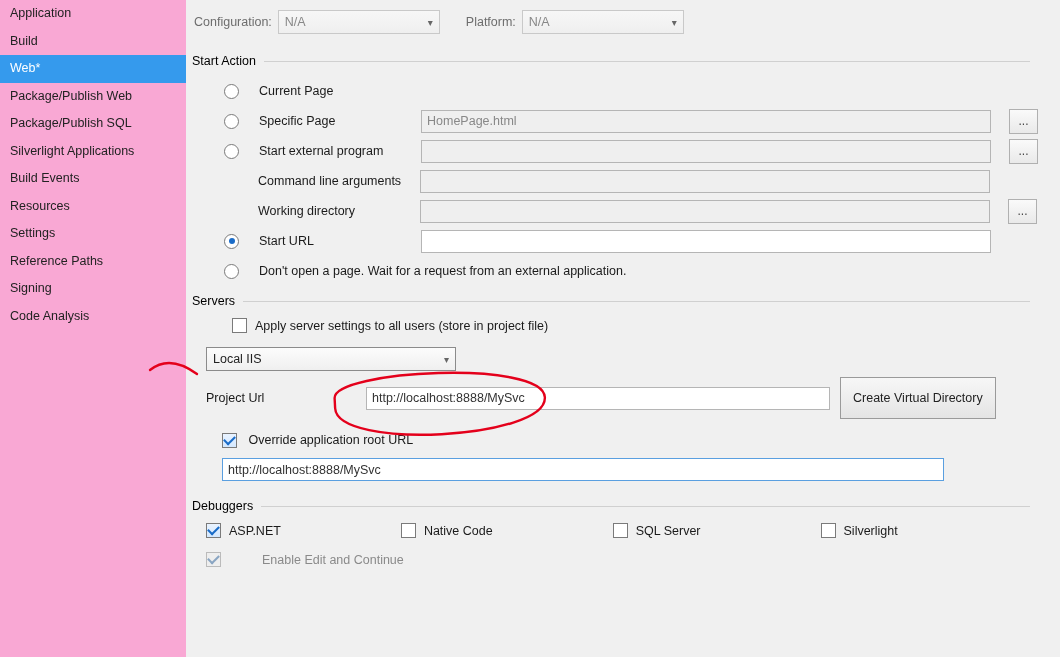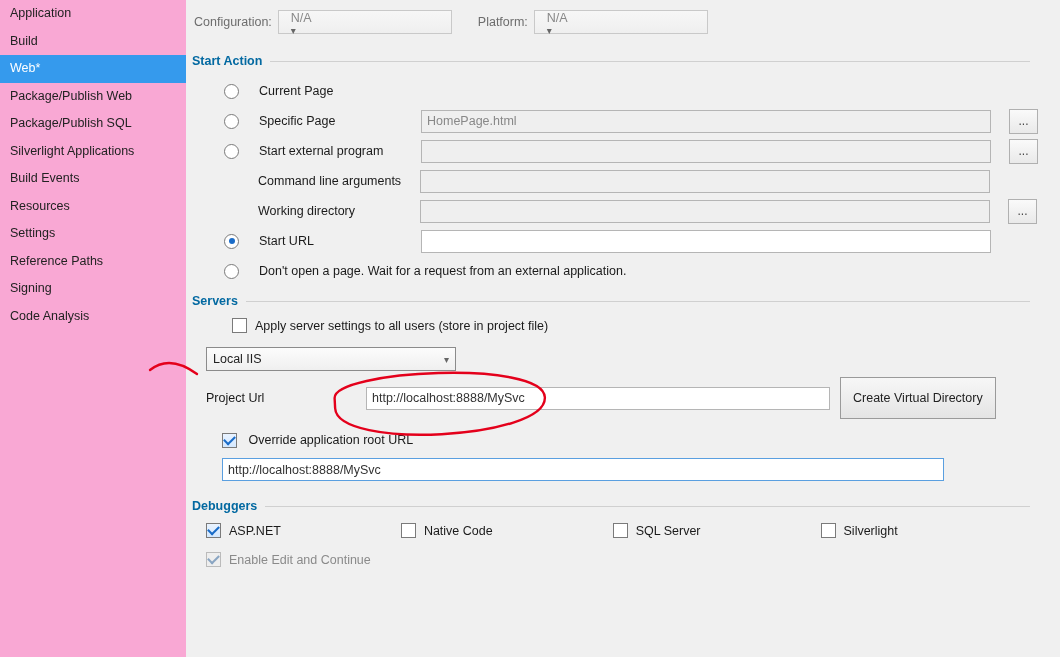--- a/index.html
+++ b/index.html
@@ -4,25 +4,25 @@
 <style>
   html,body{margin:0;padding:0;font-family:"Segoe UI",Tahoma,sans-serif;font-size:12.5px;color:#1a1a1a;background:#f0f0f0;}
   .wrap{width:1060px;height:657px;position:relative;overflow:hidden;background:#f0f0f0;}
   .sidebar{position:absolute;left:0;top:0;width:186px;height:657px;background:#f9a8d4;border-right:1px solid #e5e5e5;}
   .nav-item{padding:5px 10px;color:#222;cursor:default;line-height:1.4;}
   .nav-item.selected{background:#359aed;color:#fff;position:relative;}
   .nav-item.selected::after{content:"";position:absolute;right:-9px;top:50%;transform:translateY(-50%);width:0;height:0;border-top:9px solid transparent;border-bottom:9px solid transparent;border-left:9px solid #359aed;}
   .main{position:absolute;left:186px;top:0;right:0;height:657px;background:#f0f0f0;padding:0 0 0 6px;}
   .toprow{display:flex;align-items:center;gap:6px;padding:10px 0 14px 2px;color:#555;}
   .toprow .lbl{color:#6d6d6d;}
-  .combo{display:inline-flex;justify-content:space-between;min-width:148px;height:22px;border:1px solid #c9c9c9;background:linear-gradient(#f7f7f7,#efefef);color:#888;padding:0 12px;font-size:12.5px;flex-direction:column;}
+  .combo{display:inline-flex;align-items:center;justify-content:space-between;min-width:148px;height:22px;border:1px solid #c9c9c9;background:linear-gradient(#f7f7f7,#efefef);color:#888;padding:0 6px;font-size:12.5px;}
   .combo.small{min-width:148px;}
   .chev{font-size:10px;color:#666;}
   .section-hdr{display:flex;align-items:center;gap:8px;margin-top:6px;}
-  .section-hdr .title{white-space:nowrap;color:#0369a1;font-weight:bold;}
+  .section-hdr .title{white-space:nowrap;color:#000000;}
   .section-hdr .line{flex:1;height:1px;background:#d0d0d0;margin-right:30px;}
   .form-area{padding-left:32px;padding-top:8px;}
   .radio-row{display:flex;align-items:center;min-height:30px;gap:12px;}
   .radio{width:13px;height:13px;border-radius:50%;border:1px solid #7a7a7a;display:inline-flex;align-items:center;justify-content:center;margin-right:8px;background:#fff;}
   .radio.checked::after{content:"";width:6px;height:6px;border-radius:50%;background:#1a6cc8;}
   .lblcol{width:150px;display:inline-block;}
   .textbox{height:21px;border:1px solid #b5b5b5;background:#fff;padding:0 5px;font-family:inherit;font-size:12.5px;color:#333;}
   .textbox.disabled{background:#efefef;color:#888;}
   .dots-btn{width:27px;height:23px;border:1px solid #b0b0b0;background:linear-gradient(#fafafa,#e9e9e9);display:inline-flex;align-items:center;justify-content:center;font-size:12px;margin-left:6px;color:#444;}
   .chk{width:13px;height:13px;border:1px solid #7a7a7a;display:inline-flex;align-items:center;justify-content:center;margin-right:8px;background:#fff;vertical-align:middle;}
@@ -159,21 +159,21 @@
       </span>
       <span style="display:flex;align-items:center;">
         <span class="chk"></span>
         <span>SQL Server</span>
       </span>
       <span style="display:flex;align-items:center;">
         <span class="chk"></span>
         <span>Silverlight</span>
       </span>
     </div>
-    <div style="padding-left:14px;padding-top:14px;display:flex;align-items:center;color:#8a8a8a;">
+    <div style="padding-left:14px;padding-top:14px;display:flex;align-items:center;color:#8a8a8a;gap:33px;">
       <span class="chk disabled checked"></span>
       <span>Enable Edit and Continue</span>
     </div>
 
   </div>
 
   <div class="annot" style="left:0;top:0;">
     <svg width="1060" height="657">
       <g stroke="#e4001b" stroke-width="2.4" fill="none" stroke-linecap="round">
 

